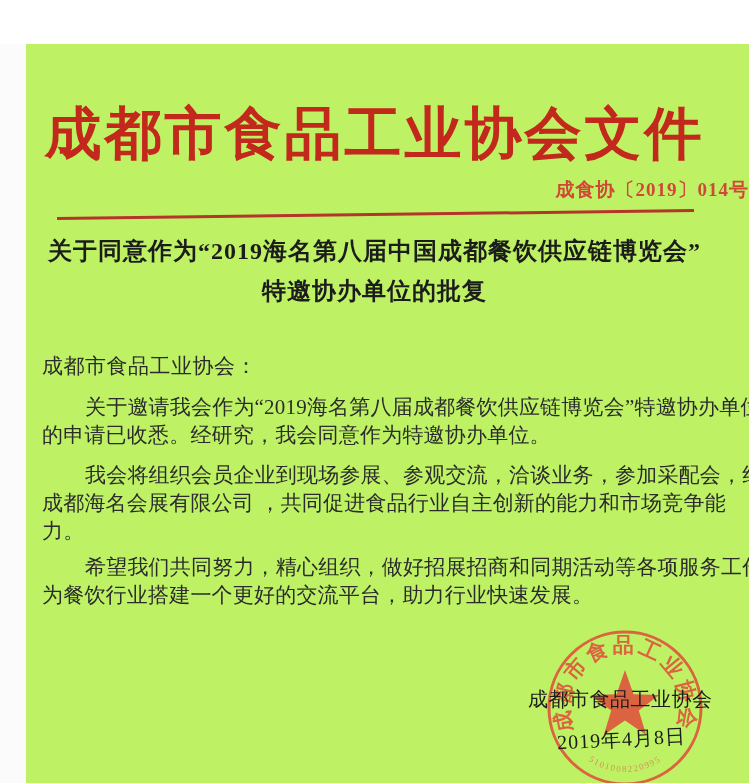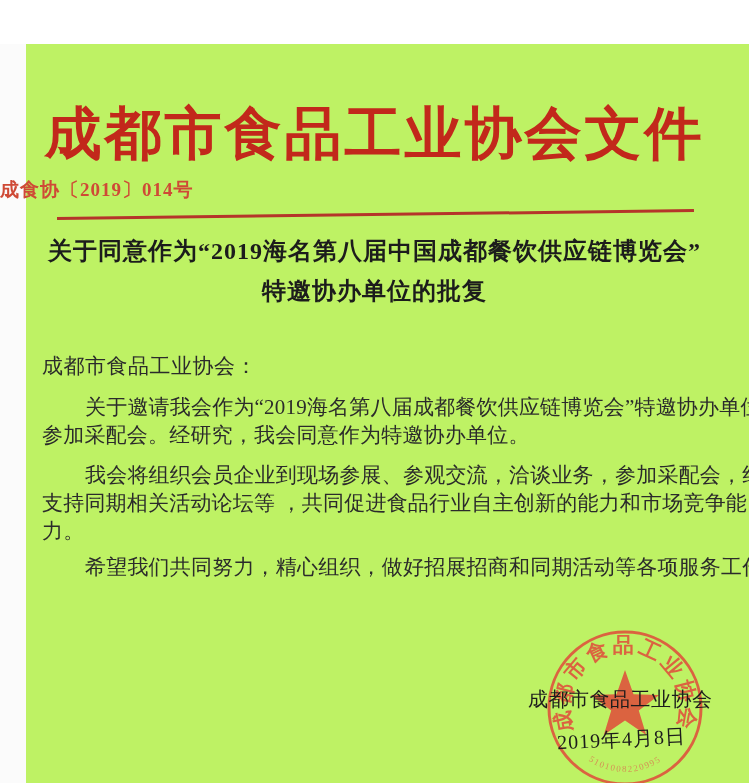--- a/index.html
+++ b/index.html
@@ -8,21 +8,21 @@
     font-family:"Liberation Serif","DejaVu Serif",serif;
     margin-top:44px;
   }
   .scan-edge{position:absolute;left:0;top:0;width:26px;height:783px;background:#fbfbfb;}
   .org-title{
     position:absolute;top:52px;left:0;width:749px;text-align:center;
     font-size:57px;font-weight:bold;letter-spacing:3px;color:#c2281b;
     white-space:nowrap;
   }
   .doc-number{
-    position:absolute;top:133px;left:0;width:749px;text-align:left;
+    position:absolute;top:133px;left:0;width:749px;text-align:right;
     font-size:19px;font-weight:bold;color:#cf4a36;letter-spacing:1px;
   }
   .red-rule{
     position:absolute;top:169px;left:57px;width:637px;height:3px;
     background:#b5352a;transform:rotate(-0.7deg);
   }
   .subject-line{
     position:absolute;left:0;width:749px;text-align:center;
     font-size:24px;font-weight:bold;color:#1c1c1c;letter-spacing:1px;
     white-space:nowrap;
@@ -67,31 +67,32 @@
 
   <div class="red-rule"></div>
 
   <div class="subject-line l1">关于同意作为“2019海名第八届中国成都餐饮供应链博览会”</div>
   <div class="subject-line l2">特邀协办单位的批复</div>
 
   <div class="salutation">成都市食品工业协会：</div>
 
   <div class="para p1">
     <div class="line indent">关于邀请我会作为“2019海名第八届成都餐饮供应链博览会”特邀协办单位</div>
-    <div class="line">参加采配会。经研究，我会同意作为特邀协办单位。</div>
+    <div class="line">的申请已收悉。经研究，我会同意作为特邀协办单位。</div>
   </div>
 
   <div class="para p2">
     <div class="line indent">我会将组织会员企业到现场参展、参观交流，洽谈业务，参加采配会，组织</div>
-    <div class="line">支持同期相关活动论坛等 ，共同促进食品行业自主创新的能力和市场竞争能</div>
+    <div class="line">成都海名会展有限公司 ，共同促进食品行业自主创新的能力和市场竞争能</div>
     <div class="line">力。</div>
   </div>
 
   <div class="para p3">
     <div class="line indent">希望我们共同努力，精心组织，做好招展招商和同期活动等各项服务工作，</div>
+    <div class="line">为餐饮行业搭建一个更好的交流平台，助力行业快速发展。</div>
   </div>
 
   <div class="sig-org">成都市食品工业协会</div>
   <div class="sig-date">2019年4月8日</div>
 
   <svg class="seal" width="176" height="170" viewBox="0 0 176 170">
     <circle cx="88" cy="84" r="76" fill="none" stroke="#e0503c" stroke-width="3"></circle>
     <path id="sealArcTop" d="M 37.2,107.7 A 56,56 0 1 1 138.8,107.7" fill="none"></path>
     <path id="sealArcBottom" d="M 49.5,135.1 A 64,64 0 0 0 126.5,135.1" fill="none"></path>
     <text font-size="21" font-weight="bold" fill="#e0503c" letter-spacing="3.5">

